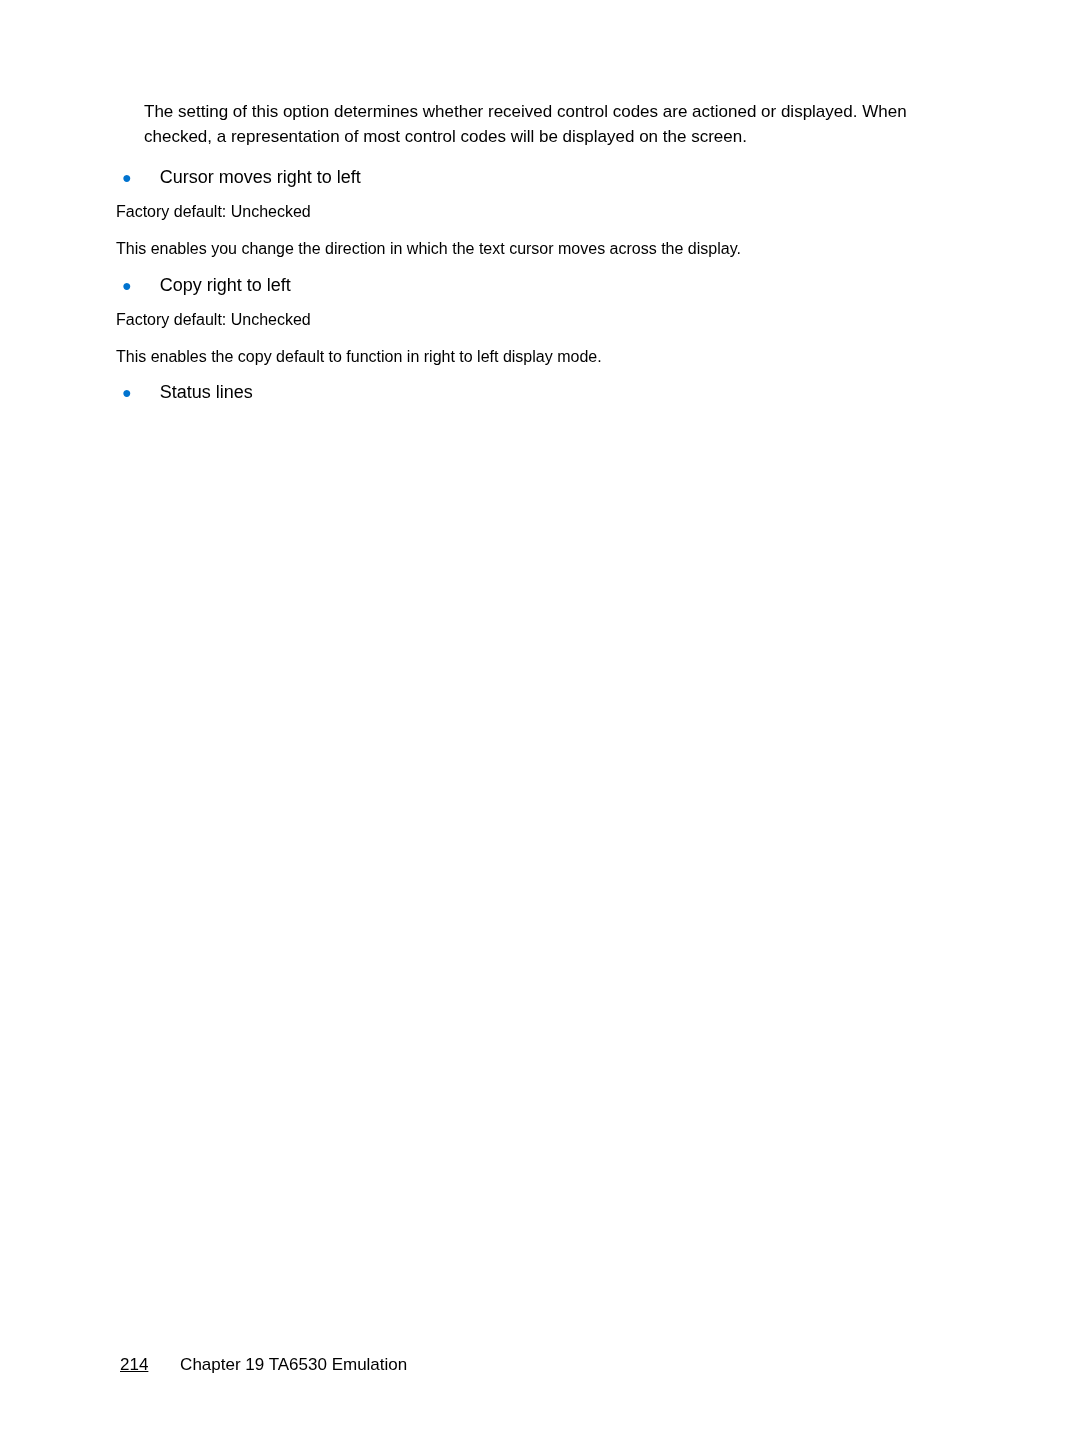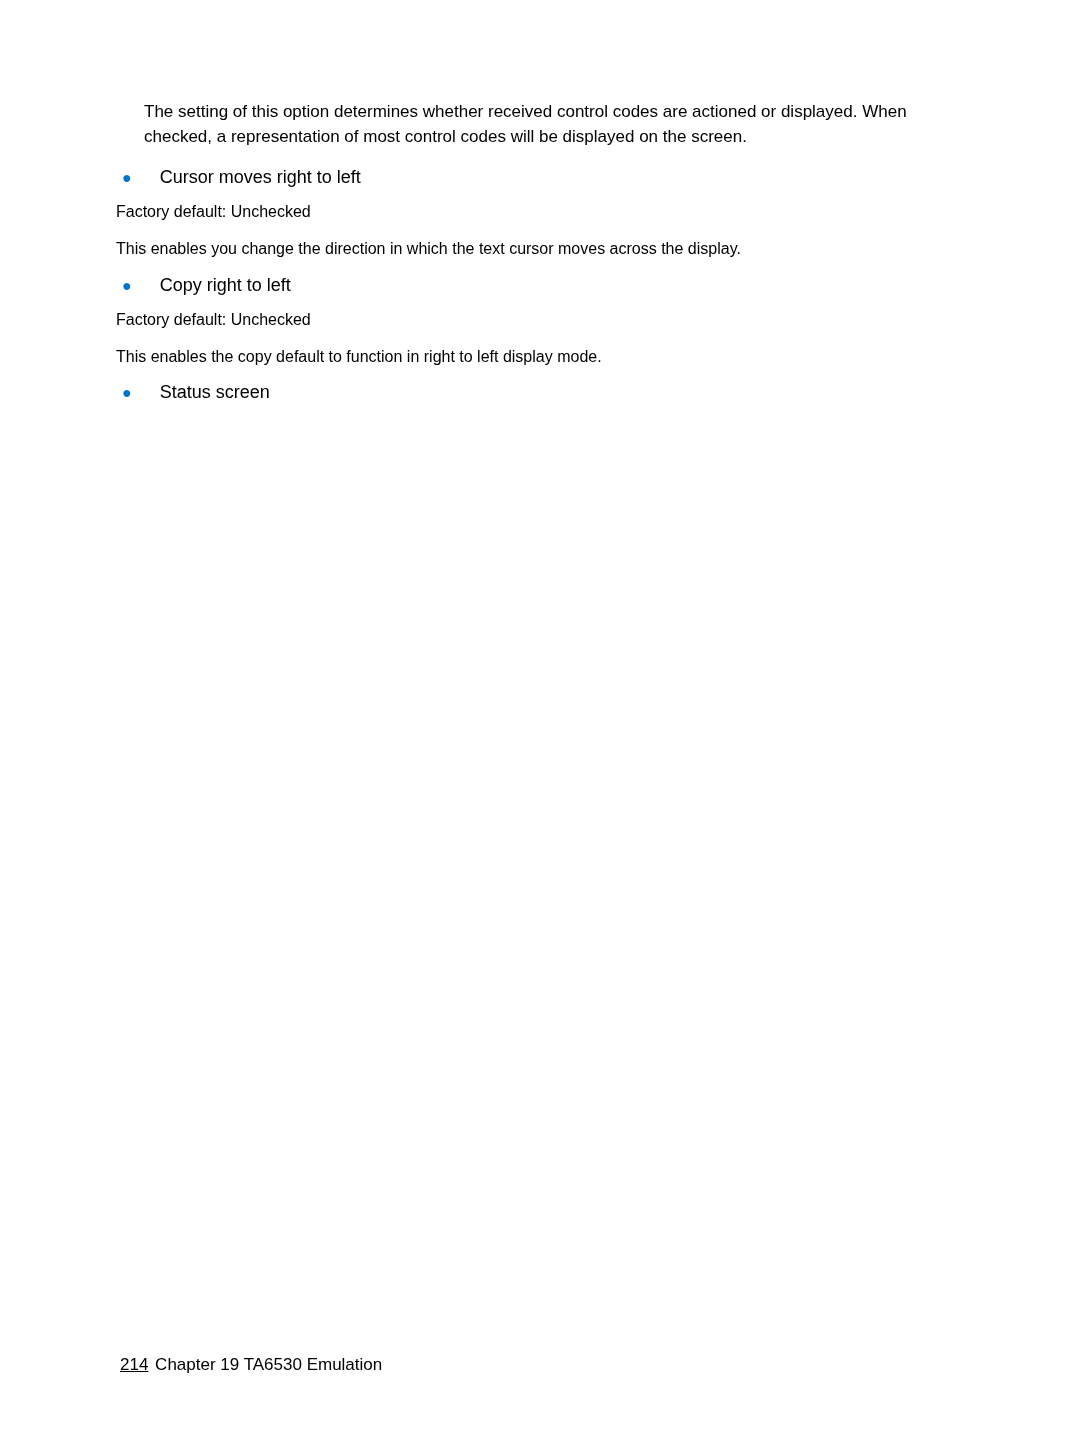--- a/index.html
+++ b/index.html
@@ -49,21 +49,21 @@
       line-height: 1.45;
       margin-bottom: 14px;
     }
     .footer {
       position: absolute;
       bottom: 62px;
       left: 120px;
       font-size: 17px;
     }
     .page-number {
-      margin-right: 2px;
+      margin-right: 27px;
       text-decoration: underline;
     }
   </style>
 </head>
 <body>
 
 <div class="page-content">
   <p class="intro-text">The setting of this option determines whether received control codes are actioned or displayed. When checked, a representation of most control codes will be displayed on the screen.</p>
 
   <div class="option-block">
@@ -80,21 +80,21 @@
       <span class="bullet">●</span>
       <span class="option-title">Copy right to left</span>
     </div>
     <p class="option-text">Factory default: Unchecked</p>
     <p class="option-text">This enables the copy default to function in right to left display mode.</p>
   </div>
 
   <div class="option-block">
     <div class="option-header">
       <span class="bullet">●</span>
-      <span class="option-title">Status screen</span>
+      <span class="option-title">Status lines</span>
     </div>
   </div>
 </div>
 
 <div class="footer">
   <span class="page-number">214</span>
   <span>Chapter 19   TA6530 Emulation</span>
 </div>
 
 </body></html>

